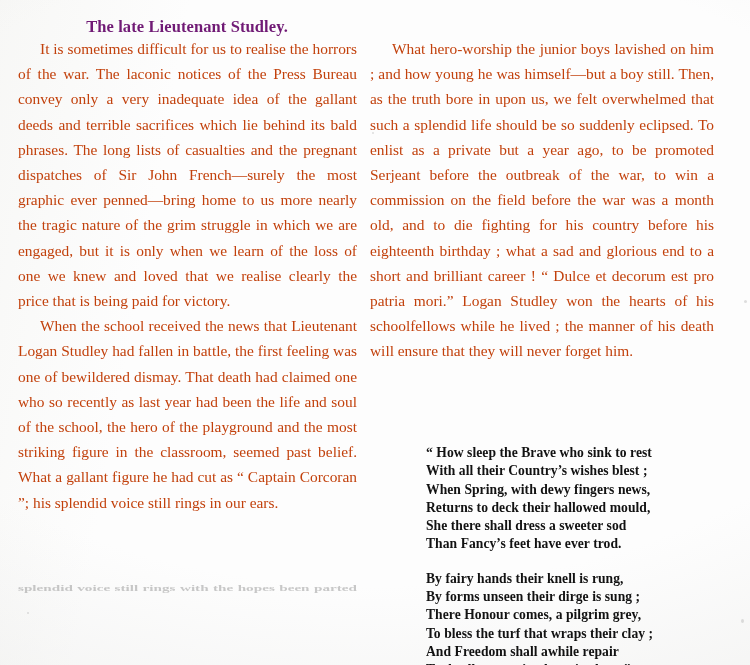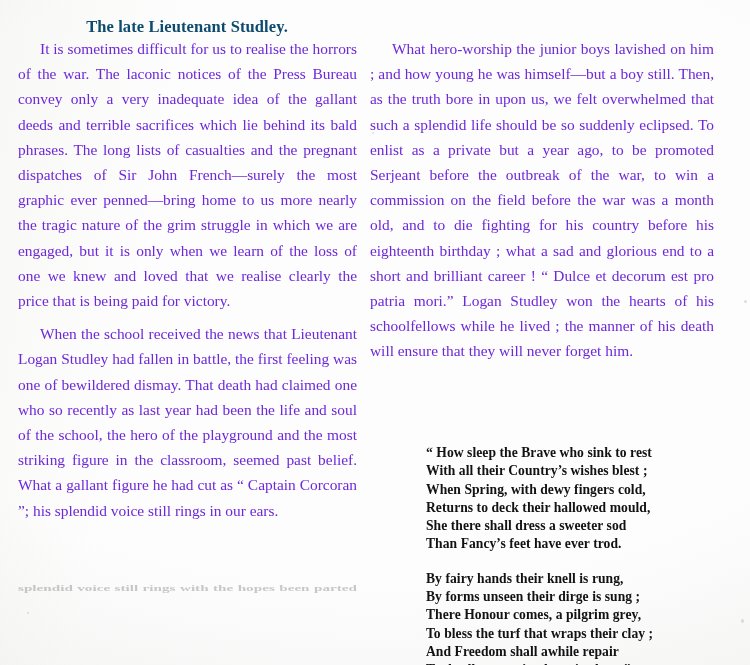--- a/index.html
+++ b/index.html
@@ -40,41 +40,41 @@
   .article-title {
     position: absolute;
     left: 18px;
     top: 6px;
     width: 338px;
     text-align: center;
     font-weight: bold;
     font-size: 16.5px;
     letter-spacing: 0.1px;
     line-height: 20px;
-    color: #0c4a6e;
+    color: #701a75;
   }
 
   
   .col {
     position: absolute;
     top: 36px;
   }
   .col-left  { left: 18px;  width: 339px; }
   .col-right { left: 370px; width: 344px; }
 
   .col p {
     margin: 0;
     text-align: justify;
     text-justify: inter-word;
     font-size: 15.4px;
     line-height: 25.2px;
-    color: #6d28d9;
+    color: #c2410c;
     -webkit-font-smoothing: none;
   }
-  .col p + p { margin-top: 8px; }
+  .col p + p { margin-top: 0px; }
   .col p.indent { text-indent: 22px; }
 
   
   .col p { text-align-last: left; }
 
   
   .poem {
     position: absolute;
     left: 390px;
     top: 444px;
@@ -135,21 +135,21 @@
     <p class="indent">When the school received the news that Lieutenant Logan Studley had fallen in battle, the first feeling was one of bewildered dismay. That death had claimed one who so recently as last year had been the life and soul of the school, the hero of the playground and the most striking figure in the classroom, seemed past belief. What a gallant figure he had cut as “ Captain Corcoran ”; his splendid voice still rings in our ears.</p>
   </div>
 
   <div class="col col-right">
     <p class="indent">What hero-worship the junior boys lavished on him ; and how young he was himself—but a boy still. Then, as the truth bore in upon us, we felt overwhelmed that such a splendid life should be so suddenly eclipsed. To enlist as a private but a year ago, to be promoted Serjeant before the outbreak of the war, to win a commission on the field before the war was a month old, and to die fighting for his country before his eighteenth birthday ; what a sad and glorious end to a short and brilliant career ! “ Dulce et decorum est pro patria mori.” Logan Studley won the hearts of his schoolfellows while he lived ; the manner of his death will ensure that they will never forget him.</p>
   </div>
 
   <div class="poem">
     <div class="stanza">“ How sleep the Brave who sink to rest
 With all their Country’s wishes blest ;
-When Spring, with dewy fingers cold,
+When Spring, with dewy fingers news,
 Returns to deck their hallowed mould,
 She there shall dress a sweeter sod
 Than Fancy’s feet have ever trod.</div>
     <div class="stanza">By fairy hands their knell is rung,
 By forms unseen their dirge is sung ;
 There Honour comes, a pilgrim grey,
 To bless the turf that wraps their clay ;
 And Freedom shall awhile repair
 To dwell, a weeping hermit, there.”</div>
   </div>

